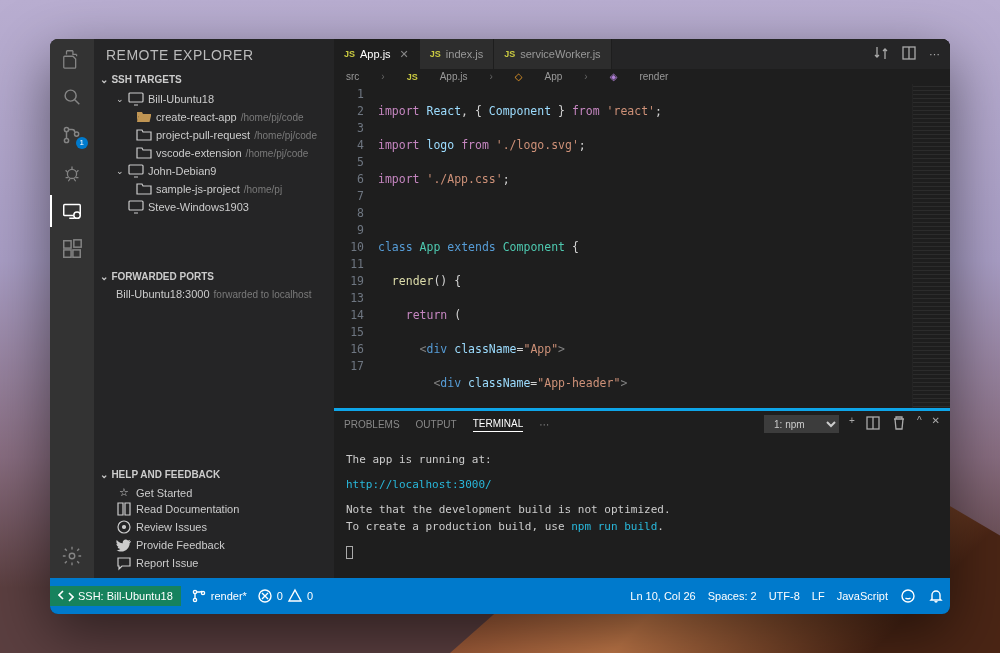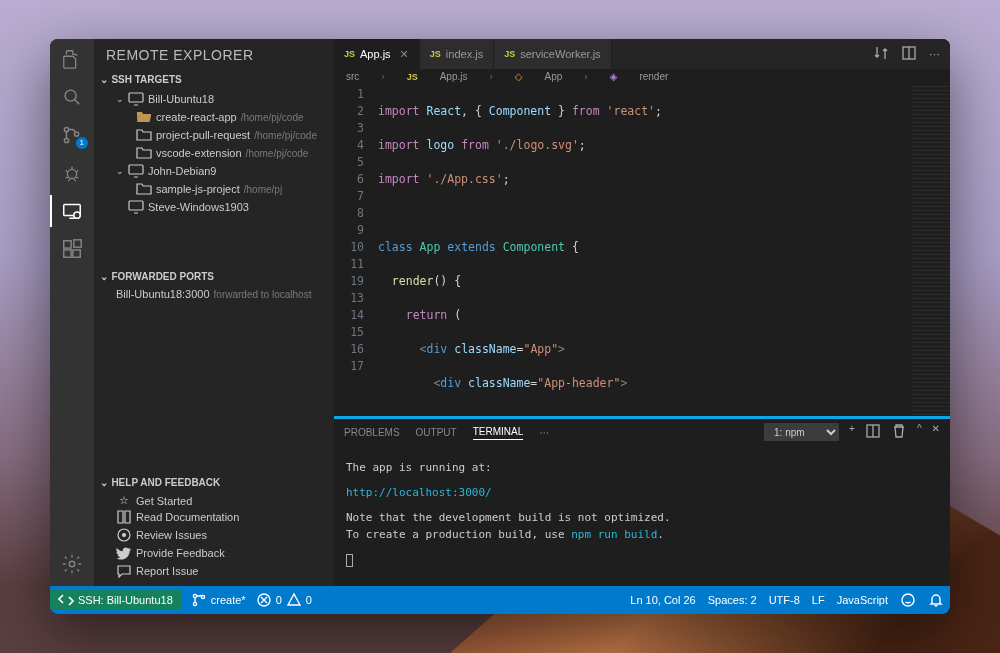--- a/index.html
+++ b/index.html
@@ -96,21 +96,21 @@
   .panel-tabs .ptab.active { color: #fff; border-bottom: 1px solid #fff; }
   .panel-tabs .ellips { cursor:pointer; }
   .panel-actions { margin-left: auto; display: flex; align-items: flex-start; gap: 10px; color: #aaa; }
   .term-select { background: #3c3c3c; color: #ccc; border: none; font-size: 10px; padding: 1px 18px 1px 6px; height: 18px; }
   .panel-body { flex: 1; padding: 6px 12px; font-family: Menlo, Consolas, monospace; font-size: 11px; line-height: 17px; color: #ccc; }
   .term-green { color: #4bdf5a; }
   .term-cyan { color: #29b8db; }
   .cursor-block { display:inline-block; width:7px; height:13px; border:1px solid #aaa; vertical-align: middle;}
 
   .statusbar {
-    height: 28px; background: #007acc; color: #fff; display: flex; align-items: center;
+    height: 36px; background: #007acc; color: #fff; display: flex; align-items: center;
     font-size: 11px; padding: 0 6px; gap: 10px;
   }
   .statusbar .seg { display: flex; align-items: center; gap: 4px; cursor: pointer; }
   .statusbar .ssh { background: #16825d; height: 20px; margin-left: -6px; padding: 0 8px; display: flex; align-items: center; gap: 4px; }
   .statusbar .right { margin-left: auto; display: flex; gap: 12px; align-items:center; }
 
   svg { width: 16px; height: 16px; }
   .activitybar svg { width: 22px; height: 22px; }
 </style>
 </head>
@@ -439,21 +439,21 @@
         </svg>
       <span>SSH: Bill-Ubuntu18</span>
     </div>
     <div class="seg">
       <svg viewBox="0 0 16 16" width="12" height="12" fill="none" stroke="#fff" stroke-width="1.4">
           <circle cx="4" cy="4" r="1.6"></circle>
           <circle cx="4" cy="12" r="1.6"></circle>
           <circle cx="12" cy="5" r="1.6"></circle>
           <path d="M4 5.6v4.8M5.6 4H9a3 3 0 0 1 3 0"></path>
         </svg>
-      <span>create*</span>
+      <span>render*</span>
     </div>
     <div class="seg">
       <svg viewBox="0 0 16 16" width="12" height="12" fill="none" stroke="#fff" stroke-width="1.4">
           <circle cx="8" cy="8" r="6"></circle>
           <path d="M5 5l6 6M11 5l-6 6"></path>
         </svg>
         <span>0</span>
       <svg viewBox="0 0 16 16" width="12" height="12" fill="none" stroke="#fff" stroke-width="1.4">
           <path d="M8 2l6 11H2z"></path>
         </svg>

